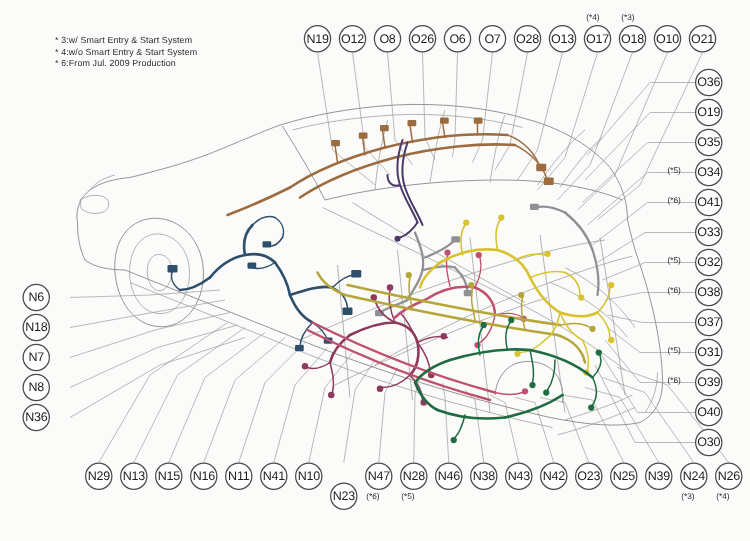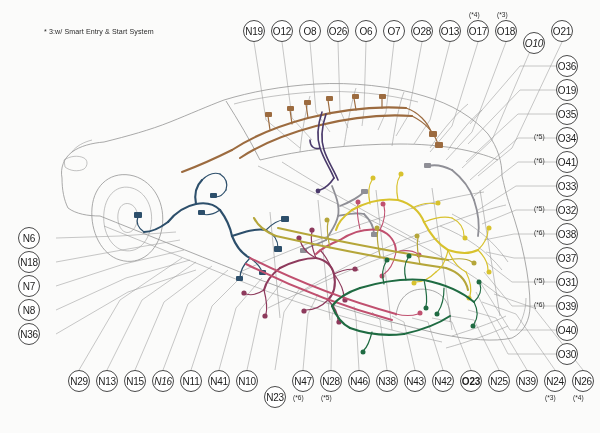--- a/index.html
+++ b/index.html
@@ -361,36 +361,38 @@
     <g>
       <path class="hgray" d="M452,170 C462,178 470,188 474,200"></path>
       <path class="hgray" d="M474,200 C478,212 480,224 478,236"></path>
       <path class="hgray" d="M452,170 C444,166 436,164 428,166"></path>
       <rect class="cn-gray" x="424" y="163" width="7" height="5" rx="1"></rect>
     </g>
   </svg>
 
   <div class="legend">
     <div>* 3:w/ Smart Entry &amp; Start System</div>
+    <div>* 4:w/o Smart Entry &amp; Start System</div>
+    <div>* 6:From Jul. 2009 Production</div>
   </div>
 
   <div id="nodes">
       <div class="node" style="left: 243px; top: 20px;">N19</div>
       <div class="node" style="left: 271px; top: 20px;">O12</div>
       <div class="node" style="left: 299px; top: 20px;">O8</div>
       <div class="node" style="left: 327px; top: 20px;">O26</div>
       <div class="node" style="left: 355px; top: 20px;">O6</div>
       <div class="node" style="left: 383px; top: 20px;">O7</div>
       <div class="node" style="left: 411px; top: 20px;">O28</div>
       <div class="node" style="left: 439px; top: 20px;">O13</div>
       <div class="node" style="left: 467px; top: 20px;">O17</div>
       <div class="note" style="left: 469px; top: 11px;">(*4)</div>
       <div class="node" style="left: 495px; top: 20px;">O18</div>
       <div class="note" style="left: 497px; top: 11px;">(*3)</div>
-      <div class="node" style="left: 523px; top: 32px; font-style: italic;">O10</div>
+      <div class="node" style="left: 523px; top: 20px;">O10</div>
       <div class="node" style="left: 551px; top: 20px;">O21</div>
       <div class="node" style="left: 556px; top: 55px;">O36</div>
       <div class="node" style="left: 556px; top: 79px;">O19</div>
       <div class="node" style="left: 556px; top: 103px;">O35</div>
       <div class="node" style="left: 556px; top: 127px; text-align: center;">O34</div>
       <div class="note" style="left: 534px; top: 133px;">(*5)</div>
       <div class="node" style="left: 556px; top: 151px;">O41</div>
       <div class="note" style="left: 534px; top: 157px;">(*6)</div>
       <div class="node" style="left: 556px; top: 175px;">O33</div>
       <div class="node" style="left: 556px; top: 199px;">O32</div>
@@ -405,34 +407,34 @@
       <div class="node" style="left: 556px; top: 319px;">O40</div>
       <div class="node" style="left: 556px; top: 343px;">O30</div>
       <div class="node" style="left: 18px; top: 227px;">N6</div>
       <div class="node" style="left: 18px; top: 251px;">N18</div>
       <div class="node" style="left: 18px; top: 275px; text-align: right;">N7</div>
       <div class="node" style="left: 18px; top: 299px;">N8</div>
       <div class="node" style="left: 18px; top: 323px;">N36</div>
       <div class="node" style="left: 68px; top: 370px;">N29</div>
       <div class="node" style="left: 96px; top: 370px;">N13</div>
       <div class="node" style="left: 124px; top: 370px;">N15</div>
-      <div class="node" style="left: 152px; top: 370px; font-style: italic;">N16</div>
+      <div class="node" style="left: 152px; top: 370px;">N16</div>
       <div class="node" style="left: 180px; top: 370px;">N11</div>
       <div class="node" style="left: 208px; top: 370px;">N41</div>
       <div class="node" style="left: 236px; top: 370px;">N10</div>
       <div class="node" style="left: 264px; top: 386px;">N23</div>
       <div class="node" style="left: 292px; top: 370px;">N47</div>
       <div class="note" style="left: 293px; top: 394px;">(*6)</div>
       <div class="node" style="left: 320px; top: 370px;">N28</div>
       <div class="note" style="left: 321px; top: 394px;">(*5)</div>
       <div class="node" style="left: 348px; top: 370px;">N46</div>
       <div class="node" style="left: 376px; top: 370px;">N38</div>
       <div class="node" style="left: 404px; top: 370px;">N43</div>
       <div class="node" style="left: 432px; top: 370px;">N42</div>
-      <div class="node" style="left: 460px; top: 370px; font-weight: bold;">O23</div>
+      <div class="node" style="left: 460px; top: 370px;">O23</div>
       <div class="node" style="left: 488px; top: 370px;">N25</div>
       <div class="node" style="left: 516px; top: 370px;">N39</div>
       <div class="node" style="left: 544px; top: 370px;">N24</div>
       <div class="note" style="left: 545px; top: 394px;">(*3)</div>
       <div class="node" style="left: 572px; top: 370px;">N26</div>
       <div class="note" style="left: 573px; top: 394px;">(*4)</div>
     </div>
 
 </div>
 

